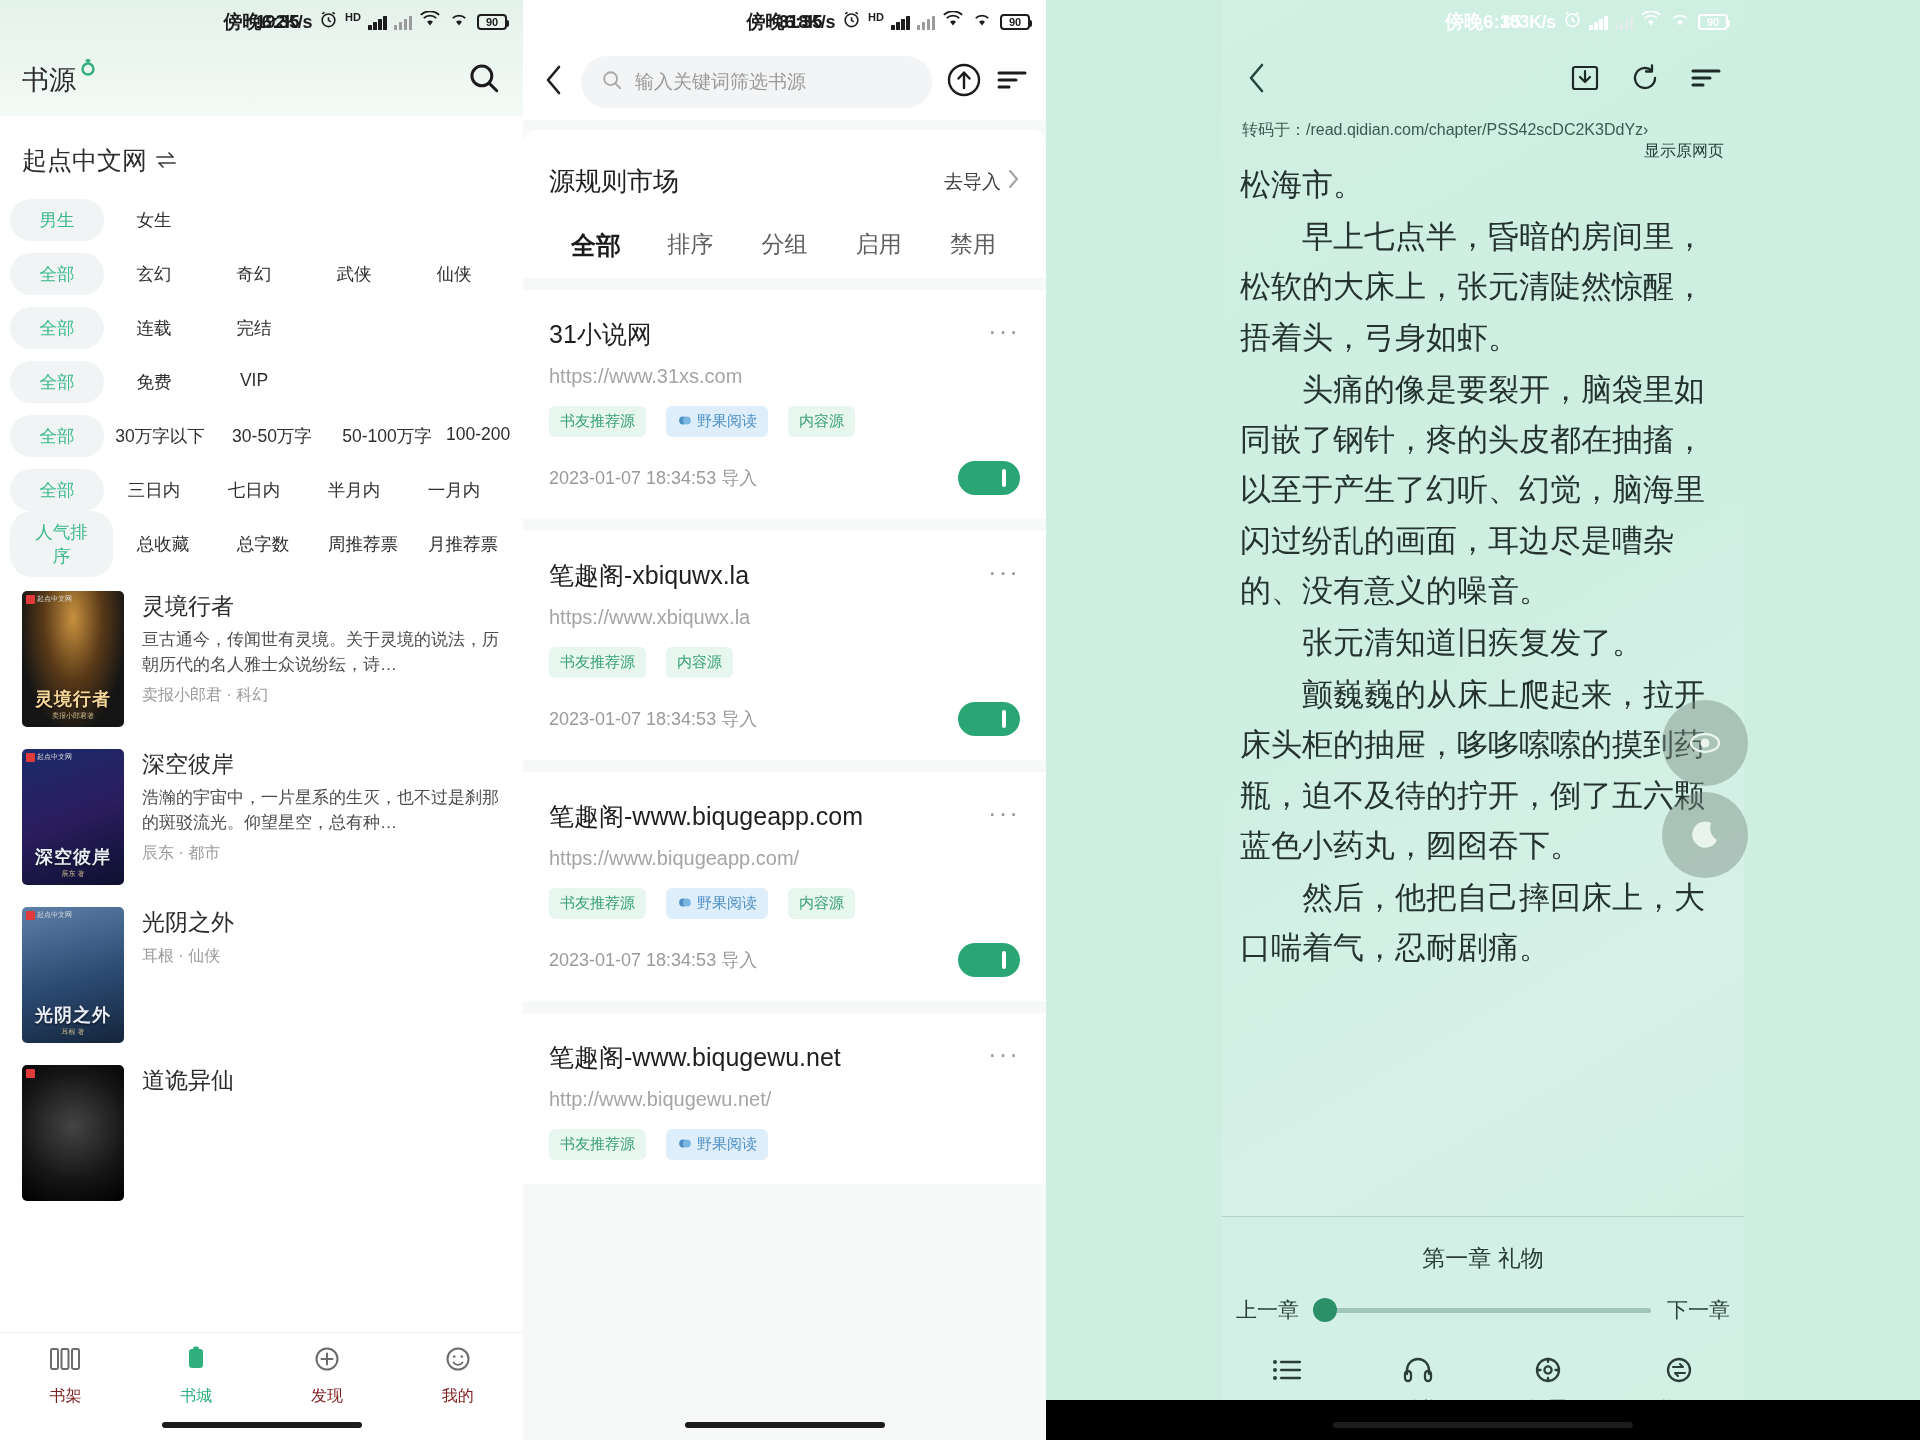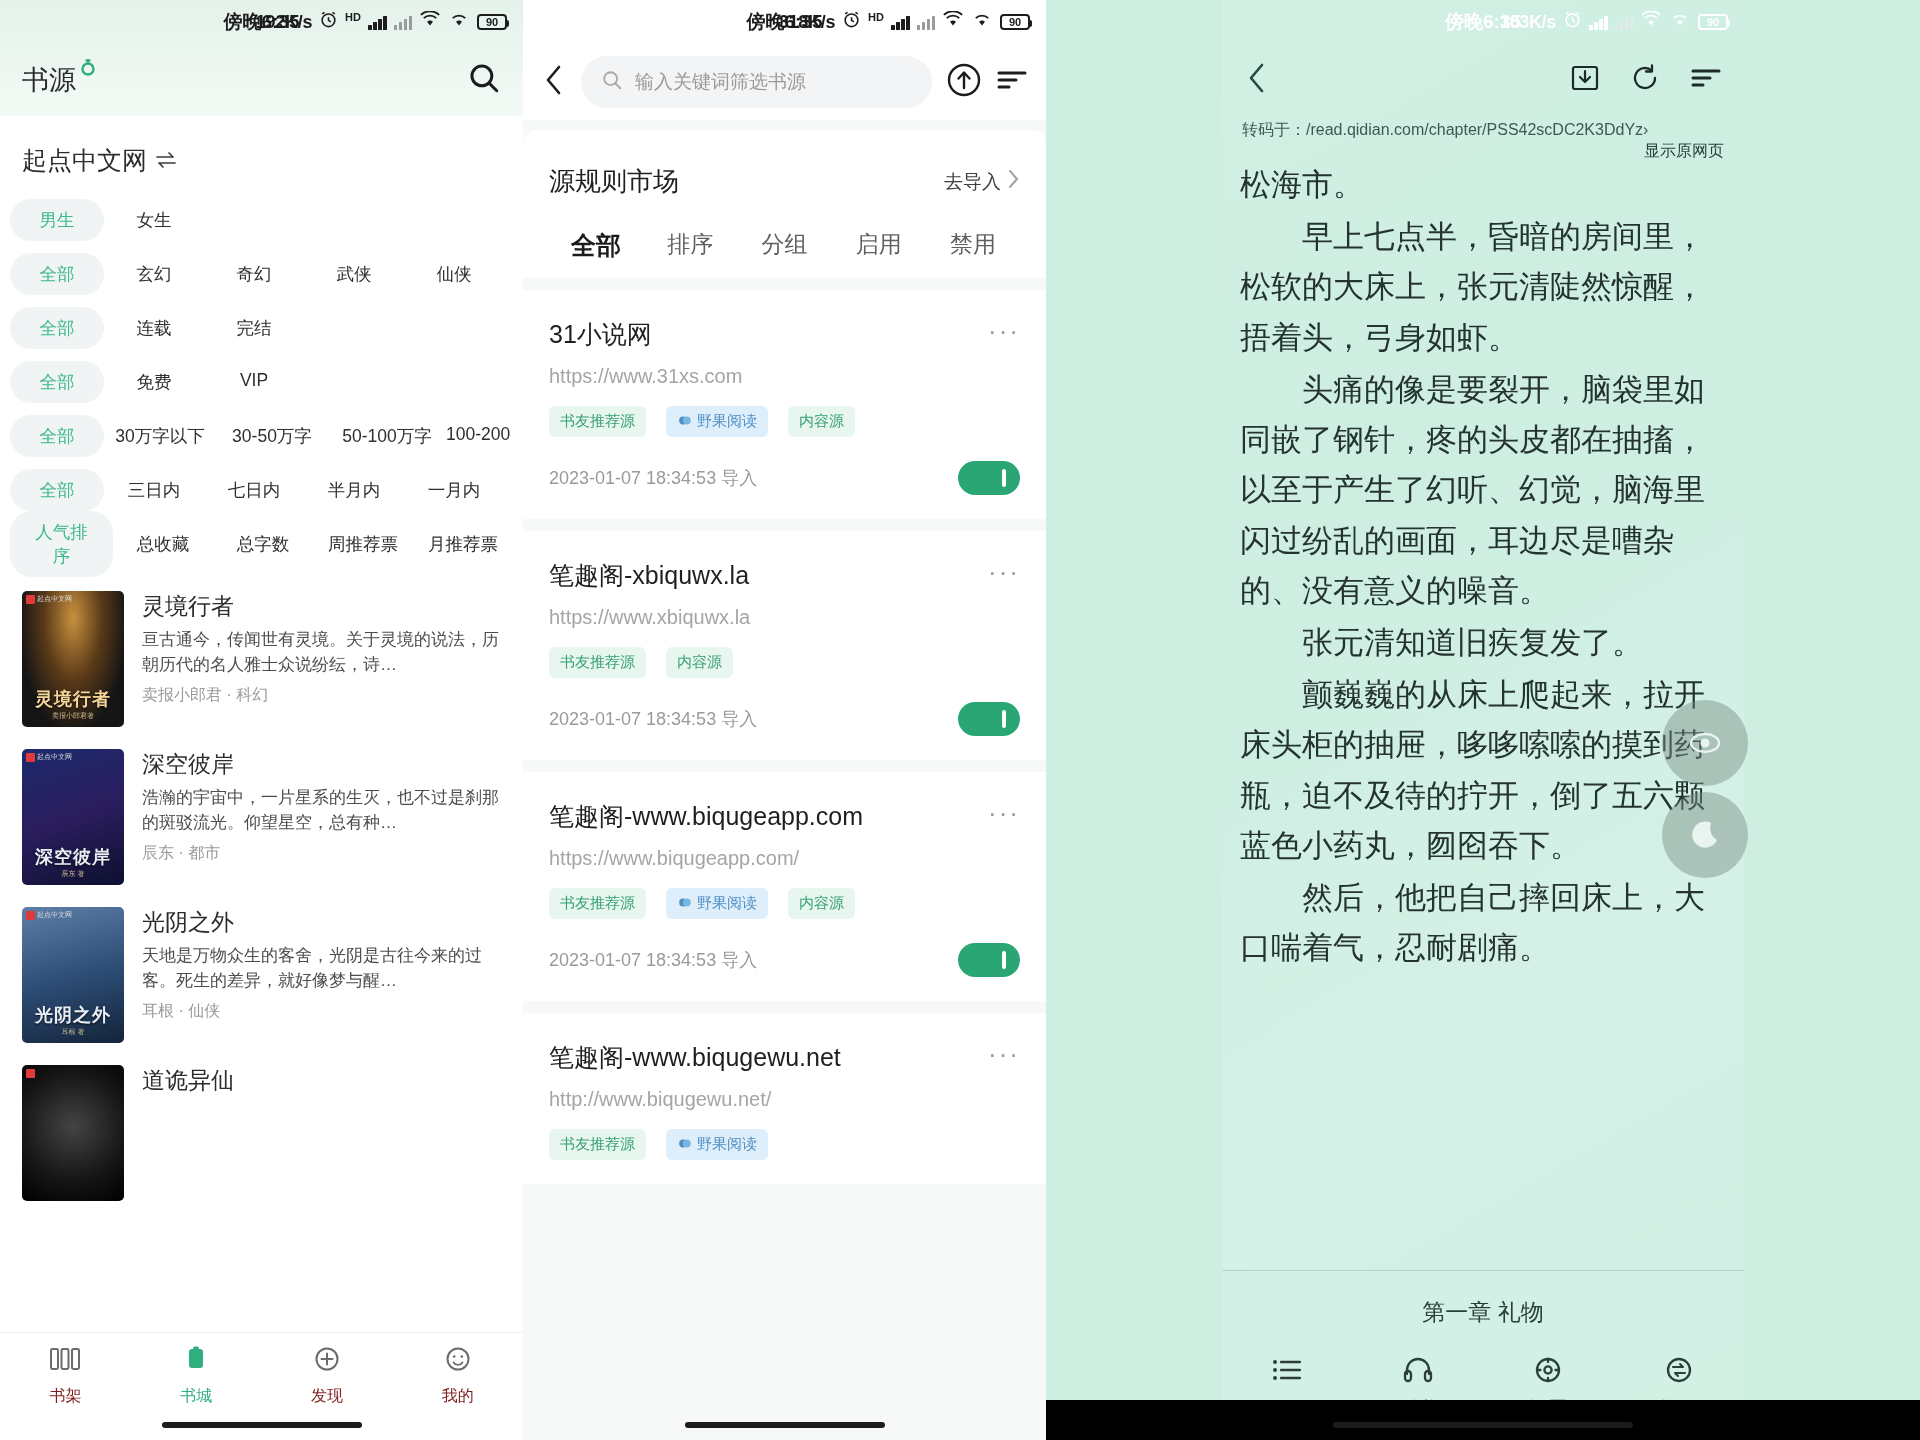--- a/index.html
+++ b/index.html
@@ -334,21 +334,20 @@
 
         <div class="bookrow">
           <div class="cover cv3">
             <span class="tag"></span>
               <span class="tagtxt">起点中文网</span>
             <span class="cv-title">光阴之外</span>
             <span class="cv-sub">耳根 著</span>
           </div>
           <div class="binfo">
             <div class="btitle">光阴之外</div>
-            <div class="bdesc">天地是万物众生的客舍，光阴是古往今来的过客。死生的差异，就好像梦与醒…</div>
             <div class="bmeta">
               <span>耳根</span>
               <span> · </span>
               <span>仙侠</span>
             </div>
           </div>
         </div>
 
         <div class="bookrow">
           <div class="cover cv4">
@@ -676,20 +675,27 @@
           </svg>
       </div>
       <div class="fab fab2">
         <svg width="44" height="44" viewBox="0 0 44 44">
             <path d="M28 10a13 13 0 1 0 6 17A14 14 0 0 1 28 10z" fill="#e9f4ef"></path>
           </svg>
       </div>
 
       <div class="p3-ctrl">
         <div class="chapname">第一章 礼物</div>
+        <div class="chaprow">
+          <span class="chapbtn">上一章</span>
+          <span class="slider">
+              <span class="knob"></span>
+            </span>
+          <span class="chapbtn">下一章</span>
+        </div>
         <div class="p3-nav">
           <div class="p3-navitem">
             <span>
               <svg width="32" height="28" viewBox="0 0 32 28">
                   <circle cx="4" cy="6" r="2" fill="#2b3f38"></circle>
                   <circle cx="4" cy="14" r="2" fill="#2b3f38"></circle>
                   <circle cx="4" cy="22" r="2" fill="#2b3f38"></circle>
                   <path d="M10 6h19M10 14h19M10 22h19" stroke="#2b3f38" stroke-width="2.3" stroke-linecap="round"></path>
                 </svg>
             </span>

